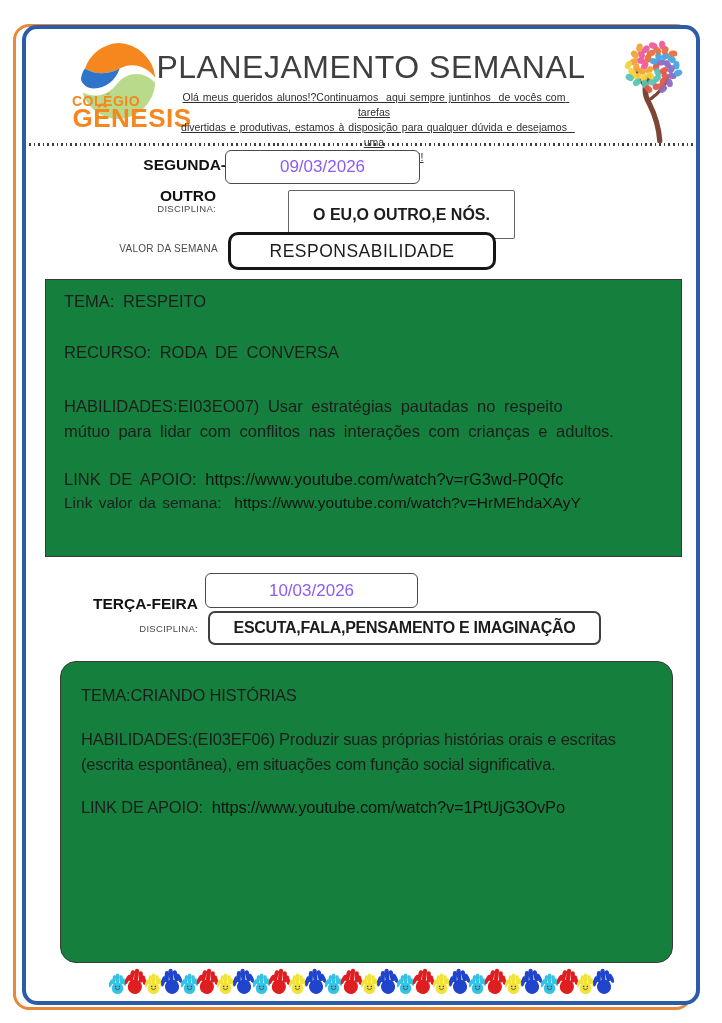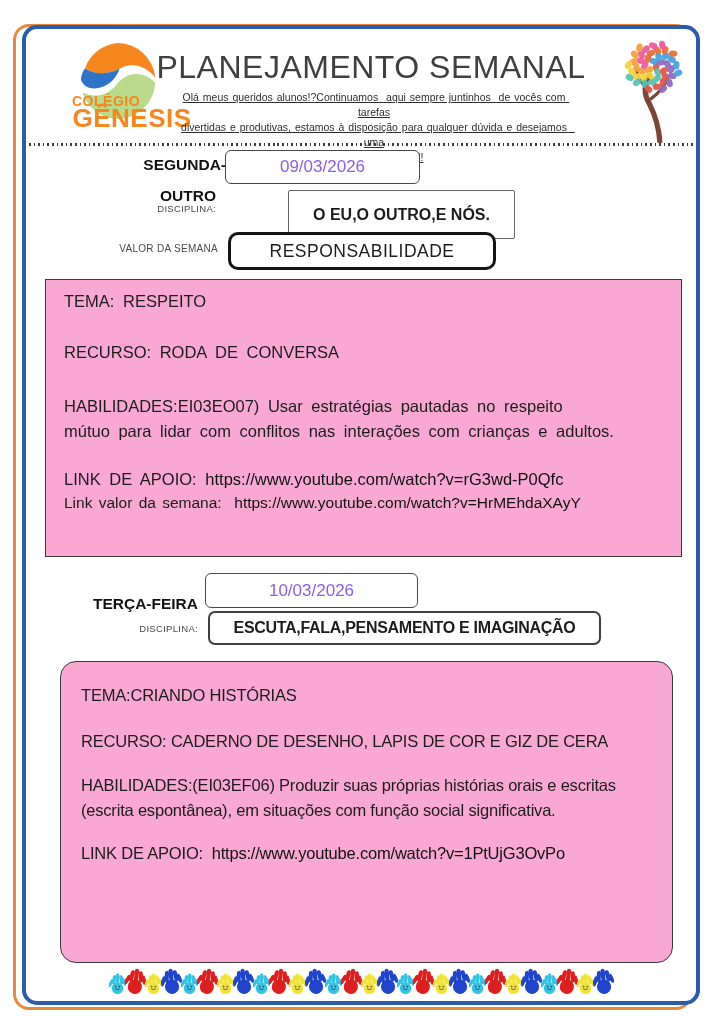--- a/index.html
+++ b/index.html
@@ -47,21 +47,21 @@
   .tiny-lbl { font-size:9.5px; color:#4a4a4a; letter-spacing:.3px; }
   .field {
     position:absolute; display:flex; align-items:center; justify-content:center;
     background:#fff;
   }
   .date-box { border:1.6px solid #4a4a4a; border-radius:6px; font-size:17px; color:#8b5cf6; }
   .disc-box-m { border:1.5px solid #666; border-radius:2px; font-size:16px; font-weight:bold; }
   .valor-box { border:3px solid #151515; border-radius:10px; font-size:17.5px; font-weight:500; letter-spacing:.5px; }
   .disc-box-t { border:2.2px solid #3f3f3f; border-radius:7px; font-size:16px; font-weight:bold; letter-spacing:-0.3px; }
   
-  .content-box { position:absolute; background:#f9a8d4; border:1.6px solid #3a3a3a; }
+  .content-box { position:absolute; background:#15803d; border:1.6px solid #3a3a3a; }
   .box-monday  { left:19px; top:250px; width:637px; height:278px; padding:12px 18px; }
   .box-tuesday { left:34px; top:632px; width:613px; height:302px; border-radius:16px; padding:24px 20px; }
   .content-box p { font-size:16.5px; white-space:pre-wrap; }
   .box-monday p { word-spacing:4px; }
   .box-monday .habilidades { line-height:25px; }
   .box-monday .link-line { margin-top:26px; }
   .box-monday .link2-line { margin-top:5px; font-size:15.5px; word-spacing:2px; }
   .box-monday .recurso { margin-top:32px; }
   .box-monday .habilidades { margin-top:32px; }
   .box-tuesday p { letter-spacing:-0.2px; }
@@ -180,21 +180,20 @@
   <div class="field date-box" style="left:179px; top:544px; width:213px; height:35px;">
     <span>10/03/2026</span>
   </div>
   <div class="lbl tiny-lbl" style="left:62px; top:594px; width:110px;">DISCIPLINA:</div>
   <div class="field disc-box-t" style="left:182px; top:582px; width:393px; height:34px;">
     <span>ESCUTA,FALA,PENSAMENTO E IMAGINAÇÃO</span>
   </div>
 
   <div class="content-box box-tuesday">
     <p class="tema">TEMA:CRIANDO HISTÓRIAS</p>
-    <p class="recurso">RECURSO: CADERNO DE DESENHO, LAPIS DE COR E GIZ DE CERA</p>
     <p class="habilidades">HABILIDADES:(EI03EF06) Produzir suas próprias histórias orais e escritas
 (escrita espontânea), em situações com função social significativa.</p>
     <p class="link-line"><span>LINK DE APOIO:  </span><span class="url">https://www.youtube.com/watch?v=1PtUjG3OvPo</span></p>
   </div>
 
   <div class="hands-row" id="hands-row">
       <svg width="17" height="22" viewBox="0 0 22 28" style="transform:rotate(0deg)">
       <g fill="#35c3e3">
         <rect x="9" y="0.5" width="4.4" height="13" rx="2.2"></rect>
         <rect x="4.4" y="2.5" width="4.4" height="12" rx="2.2" transform="rotate(9 6.6 8.5)"></rect>

